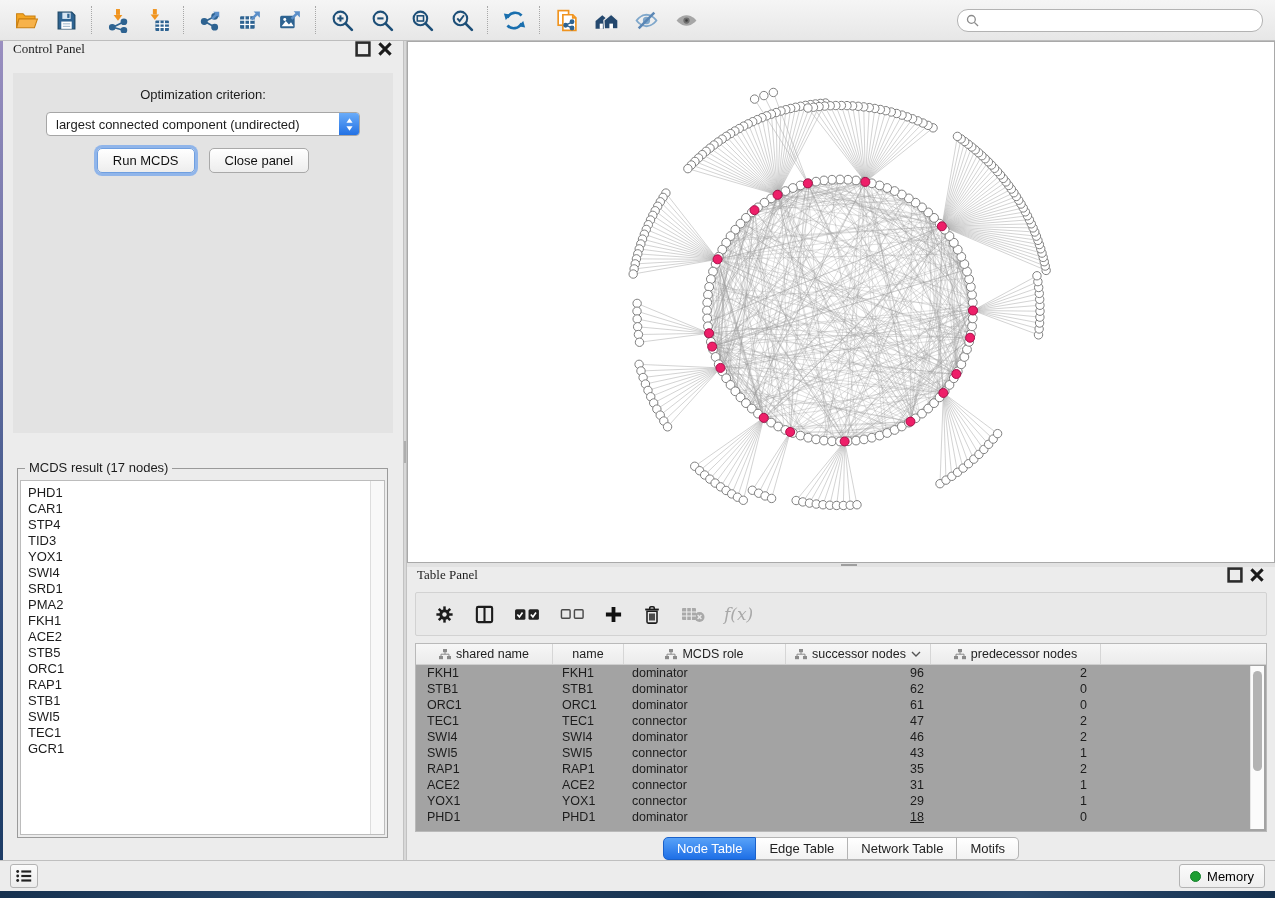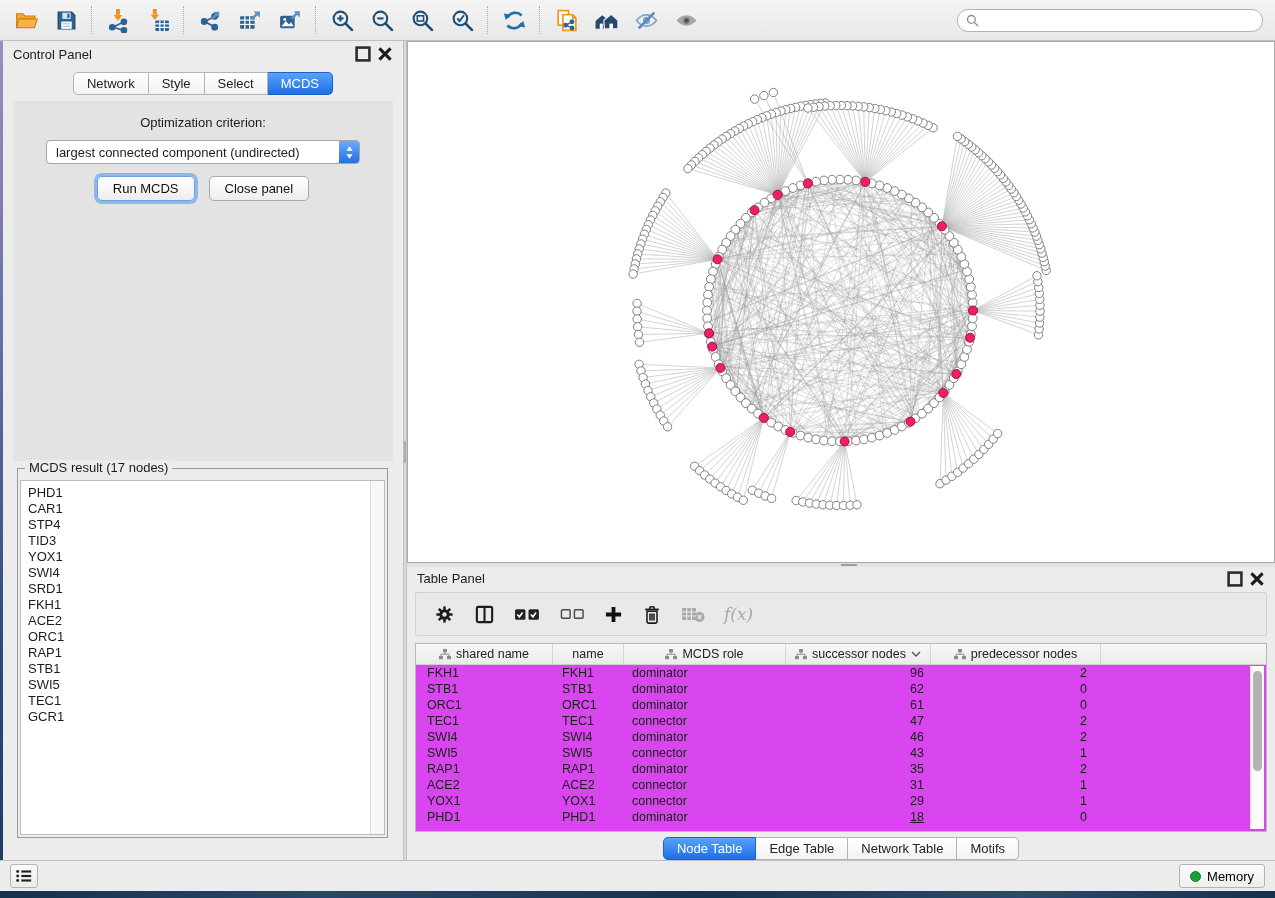--- a/index.html
+++ b/index.html
@@ -14,21 +14,21 @@
   .searchbox{margin-left:auto;margin-right:12px;width:288px;height:21px;background:#fff;border:1px solid #b3b3b3;
              border-radius:11px;display:flex;align-items:center;padding:0 8px;}
   .searchbox svg{width:13px;height:13px;margin-right:5px;flex:none;}
   .searchbox input{border:none;outline:none;flex:1;font:12px "Liberation Sans",sans-serif;background:transparent;}
   
   .wall-left{position:absolute;left:0;top:41px;width:3px;height:850px;
              background:linear-gradient(#9a8fc0,#5d6a9e 40%,#2c4a78 72%,#1b3a63);}
   .main{position:absolute;left:3px;top:41px;width:1272px;height:819px;display:flex;}
   
   .cpanel{width:400px;flex:none;position:relative;background:#ececec;}
-  .phead{height:26px;display:flex;align-items:center;padding:0 10px;}
+  .phead{height:26px;display:flex;padding:0 10px;font-family:Liberation Serif, serif;}
   .phead .ptitle{flex:1;}
   .winbtn{width:16px;height:16px;display:flex;align-items:center;justify-content:center;background:none;border:none;padding:0;margin-left:6px;}
   .seg{display:flex;justify-content:center;margin-top:5px;}
   .seg .segb{font:13px "Liberation Sans",sans-serif;padding:3px 13px;background:linear-gradient(#ffffff,#f2f2f2);
              border:1px solid #b4b4b4;border-left-width:0;color:#222;}
   .seg .segb:first-child{border-left-width:1px;border-radius:5px 0 0 5px;}
   .seg .segb:last-child{border-radius:0 5px 5px 0;}
   .seg .segb.active{background:linear-gradient(#58a2f8,#1e6fe6);color:#fff;border-color:#1b61c9;}
   .cp-card{margin:6px 10px 0;height:360px;background:#e3e3e3;padding-top:14px;box-sizing:border-box;}
   .opt-label{text-align:center;}
@@ -61,21 +61,21 @@
   .light{width:12px;height:12px;border-radius:50%;border:0.5px solid rgba(0,0,0,.2);box-sizing:border-box;}
   .net-title{position:absolute;left:0;right:0;text-align:center;font-weight:bold;font-size:12.5px;color:#333;}
   .net-canvas{flex:1;background:#fff;position:relative;}
   .net-canvas svg{position:absolute;inset:0;width:100%;height:100%;}
   
   .tpanel{flex:1;background:#ececec;display:flex;flex-direction:column;min-height:0;}
   .tp-toolbar{margin:2px 8px 0;height:44px;flex:none;background:#e9e9e9;border:1px solid #d2d2d2;border-radius:2px;
               display:flex;align-items:center;gap:19px;padding-left:18px;box-sizing:border-box;}
   .tico{background:none;border:none;padding:0;display:flex;align-items:center;}
   .fx{font-family:"DejaVu Serif","Liberation Serif",serif;font-style:italic;font-size:17px;color:#a8a8a8;}
-  .ttable{margin:7px 8px 0;height:187px;flex:none;background:#d946ef;border:1px solid #b9b9b9;position:relative;overflow:hidden;}
+  .ttable{margin:7px 8px 0;height:187px;flex:none;background:#a3a3a3;border:1px solid #b9b9b9;position:relative;overflow:hidden;}
   .thead{display:flex;height:20px;background:linear-gradient(#f7f7f7,#ebebeb);border-bottom:1px solid #cfcfcf;}
   .th{display:flex;align-items:center;justify-content:center;gap:5px;border-right:1px solid #d6d6d6;
       font-size:12.5px;color:#222;box-sizing:border-box;flex:none;}
   .th.filler{flex:1;border-right:none;}
   .trow{display:flex;height:16px;align-items:center;font-size:12.5px;}
   .td{box-sizing:border-box;flex:none;white-space:nowrap;overflow:hidden;}
   .tscroll{position:absolute;right:2px;top:22px;bottom:2px;width:13px;background:#fbfbfb;border-left:1px solid #e6e6e6;}
   .tthumb{position:absolute;left:2px;top:5px;width:9px;height:100px;background:#b3b3b3;border-radius:5px;}
   .tp-tabs{margin-top:5px;}
   
@@ -276,26 +276,20 @@
             <svg viewBox="0 0 10 10">
               <rect x="1" y="1" width="8" height="8" fill="none" stroke="#2b2b2b" stroke-width="1.6"></rect>
             </svg>
           </button>
         <button class="winbtn">
             <svg viewBox="0 0 10 10">
               <path d="M1.5 1.5l7 7M8.5 1.5l-7 7" stroke="#1a1a1a" stroke-width="1.9"></path>
             </svg>
           </button>
       </div>
-      <div class="seg" id="cp-tabs">
-          <button class="segb">Network</button>
-          <button class="segb">Style</button>
-          <button class="segb">Select</button>
-          <button class="segb active">MCDS</button>
-        </div>
       <div class="cp-card">
         <div class="opt-label">Optimization criterion:</div>
         <div class="dropdown">
           <span class="dd-text">largest connected component (undirected)</span>
           <span class="dd-btn">
               <svg viewBox="0 0 10 16">
                 <path d="M5 1l3.4 5H1.6z" fill="#fff"></path>
                 <path d="M5 15l3.4-5H1.6z" fill="#fff"></path>
               </svg>
             </span>
@@ -308,22 +302,24 @@
       <div class="result-group">
         <span class="result-label">MCDS result (17 nodes)</span>
         <div class="result-list" id="mcds-list">
             <div>PHD1</div>
             <div>CAR1</div>
             <div>STP4</div>
             <div>TID3</div>
             <div>YOX1</div>
             <div>SWI4</div>
             <div>SRD1</div>
+            <div>PMA2</div>
             <div>FKH1</div>
             <div>ACE2</div>
+            <div>STB5</div>
             <div>ORC1</div>
             <div>RAP1</div>
             <div>STB1</div>
             <div>SWI5</div>
             <div>TEC1</div>
             <div>GCR1</div>
           </div>
         <div class="list-track"></div>
       </div>
     </aside>

